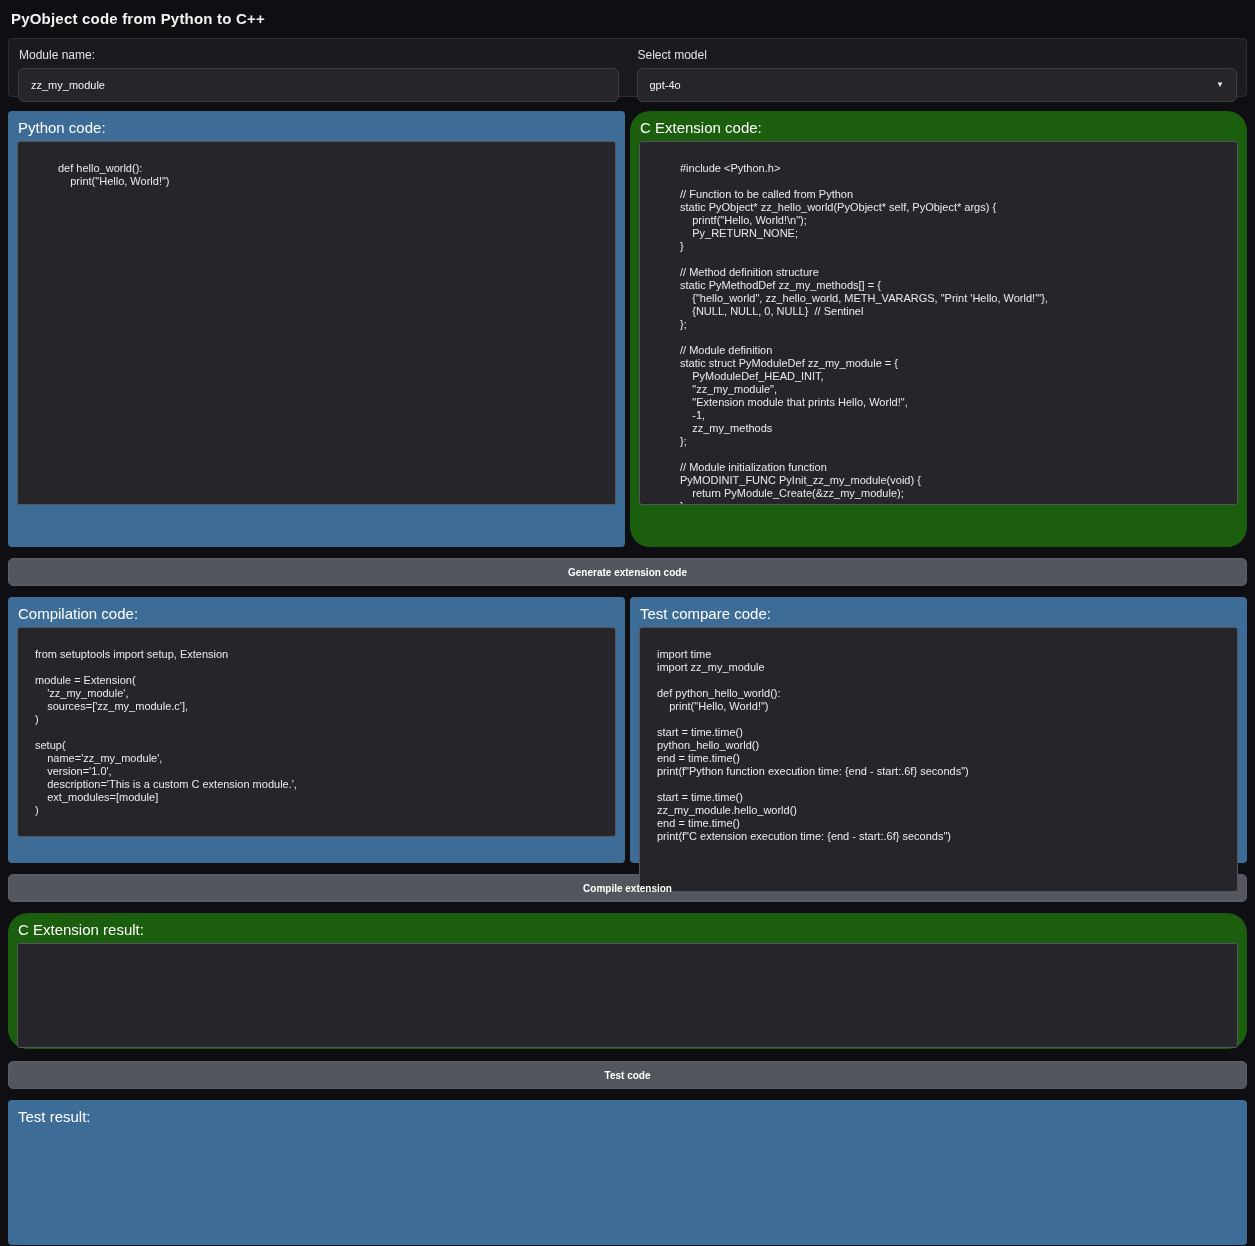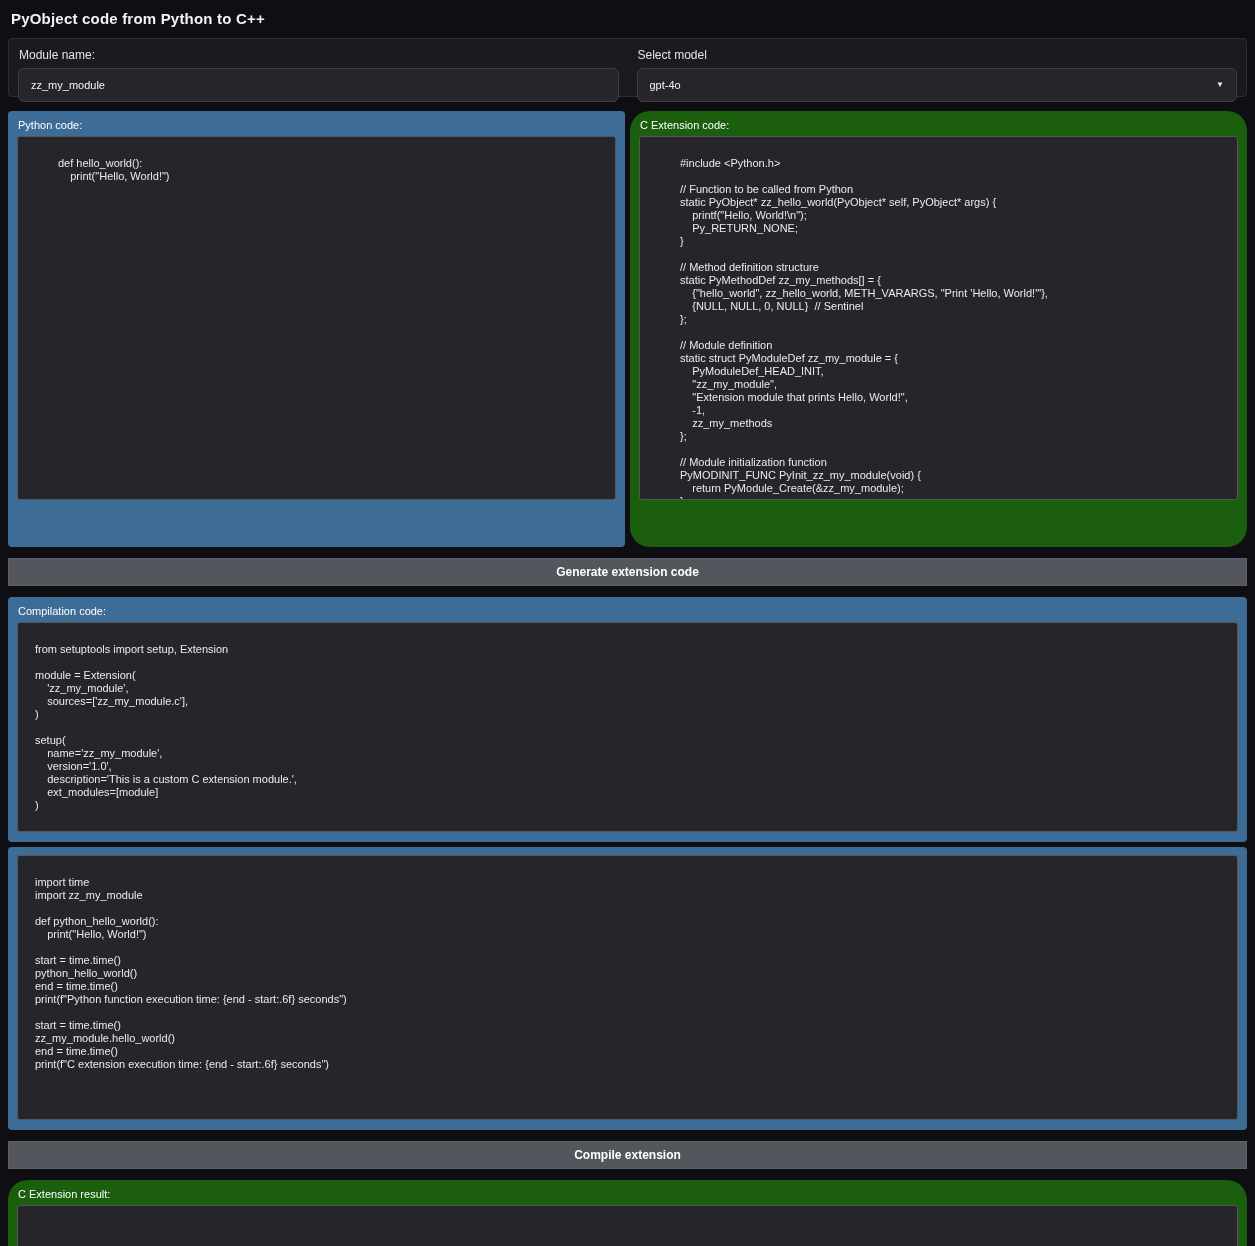--- a/index.html
+++ b/index.html
@@ -31,38 +31,38 @@
   }
   .dropdown { justify-content: space-between; cursor: pointer; }
   .caret { font-size: 8px; color: #e8e8ea; line-height: 1; }
   
   .row2 { display: flex; gap: 5px; }
   .panel {
     border-radius: 4px; padding: 8px 9px 10px 9px; flex: 1;
   }
   .panel.blue  { background: #3d6d97; }
   .panel.green { background: #1b5e0e; border-radius: 20px; }
-  .panel-label { font-size: 11px; color: #ffffff; margin: 0 0 5px 1px; }
+  .panel-label { font-size: 15px; color: #ffffff; margin: 0 0 5px 1px; }
   .codebox {
     background: #26262a; border: 1px solid #55555d; border-radius: 3px;
     padding: 20px 17px; font-size: 11px; line-height: 13px;
     color: #ebebed; white-space: pre; overflow: hidden; width: 100%;
     font-family: "Liberation Sans", sans-serif;
   }
   .h400 { height: 364px; padding-left: 40px; } .h235 { height: 265px; } .h210 { height: 210px; }
   .h105 { height: 105px; } .h113 { height: 113px; }
   .row-codepanels { margin-bottom: 11px; }
   .row-codepanels .panel { height: 436px; }
-  .row-comp { margin-bottom: 11px; flex-direction: column; }
+  .row-comp { margin-bottom: 11px; }
   .row-comp .panel { height: 266px; }
   
   .action-button {
     display: block; width: 100%; height: 28px; margin-bottom: 11px;
-    background: #54565e; border: 1px solid #5d5f68; border-radius: 0;
-    color: #ffffff; font-size: 12px; font-weight: bold;
+    background: #54565e; border: 1px solid #5d5f68; border-radius: 5px;
+    color: #ffffff; font-size: 10px; font-weight: bold;
     font-family: "Liberation Sans", sans-serif; cursor: pointer;
     text-align: center;
   }
   .panel.single { margin-bottom: 12px; }
   .panel.result-green { height: 136px; }
   .panel.result-blue  { height: 145px; }
 </style>
 </head>
 <body>
 
@@ -135,20 +135,21 @@
 )
 
 setup(
     name='zz_my_module',
     version='1.0',
     description='This is a custom C extension module.',
     ext_modules=[module]
 )</div>
   </div>
   <div class="panel blue">
+    <div class="panel-label">Test compare code:</div>
     <div class="codebox h235">import time
 import zz_my_module
 
 def python_hello_world():
     print("Hello, World!")
 
 start = time.time()
 python_hello_world()
 end = time.time()
 print(f"Python function execution time: {end - start:.6f} seconds")

